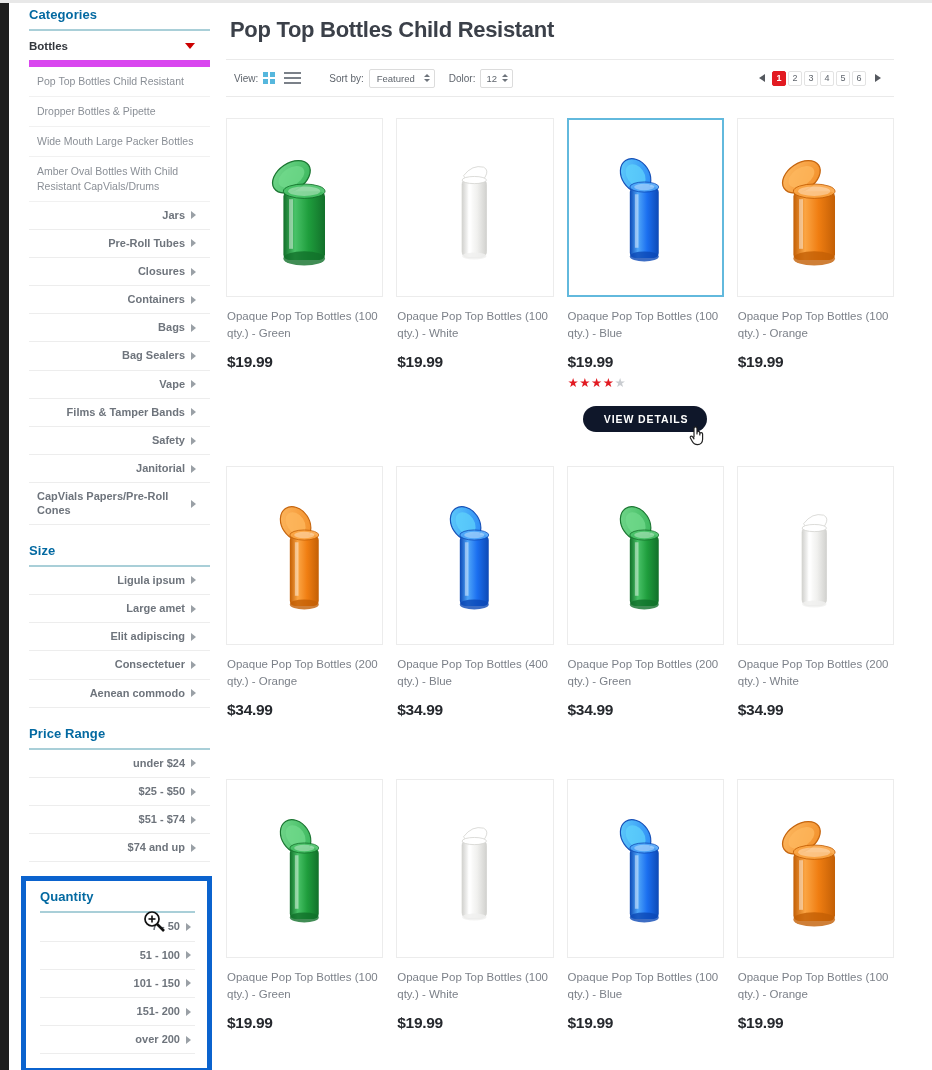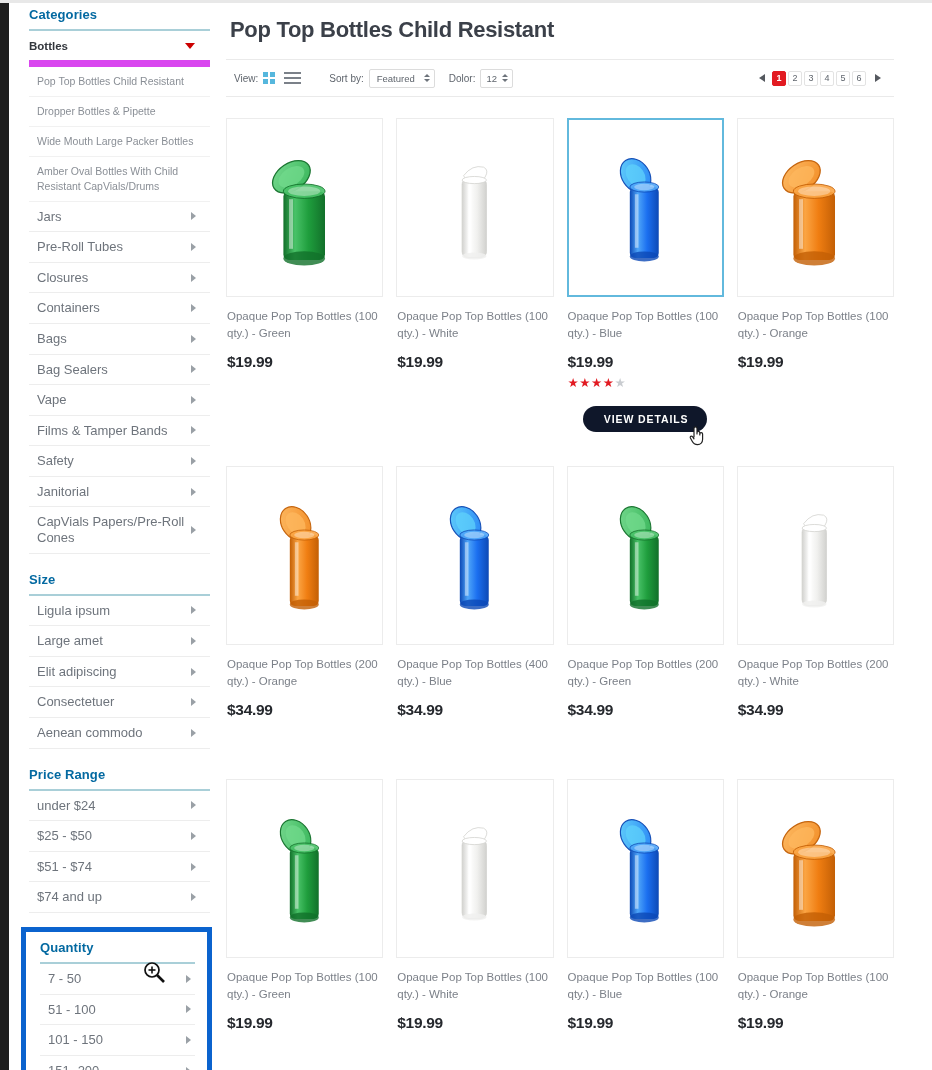--- a/index.html
+++ b/index.html
@@ -71,26 +71,27 @@
     margin-right: 1px;
   }
   .subcat {
     font-size: 10.5px;
     color: #8a8f96;
     line-height: 1.42;
     padding: 7px 10px 7px 8px;
     border-bottom: 1px solid #f1f1f1;
   }
   .facet-row {
-    display: flex; align-items: center; justify-content: space-between;
-    font-size: 13px;
+    display: flex; align-items: center; justify-content: flex-end;
+    font-size: 11px;
     color: #6e747c;
     padding: 7px 14px 7px 8px;
     border-bottom: 1px solid #ededed;
     line-height: 1.2;
+    font-weight: bold;
   }
   .facet-row:last-child { border-bottom: 1px solid #ededed; }
   .arrow-right {
     width: 0; height: 0;
     border-top: 4px solid transparent;
     border-bottom: 4px solid transparent;
     border-left: 5px solid #9aa0a6;
     flex: 0 0 auto;
     margin-left: 6px;
   }

